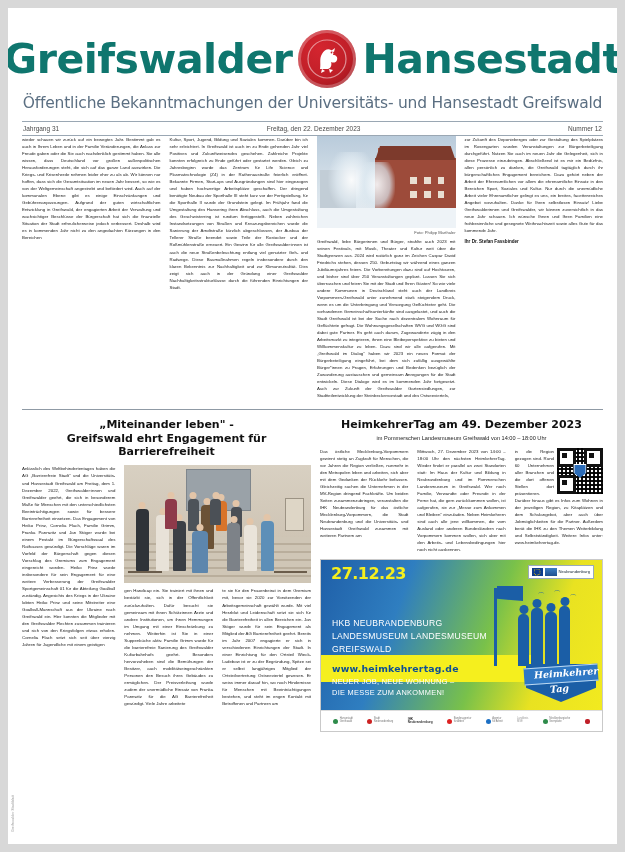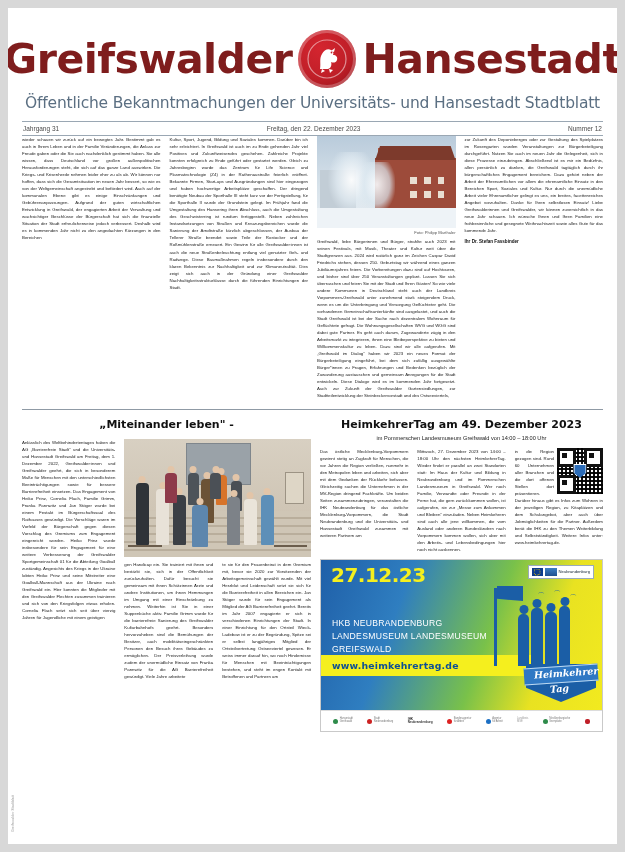--- a/index.html
+++ b/index.html
@@ -24,21 +24,21 @@
   }
   .mast-title{
     display:flex;align-items:center;justify-content:center;
     gap:6px;
     line-height:1;
   }
   .mast-word{
     font-family:"DejaVu Sans",sans-serif;
     font-weight:bold;
     font-size:41px;
-    color:#7f1d1d;
+    color:#0f766e;
     letter-spacing:-0.5px;
   }
   .crest{
     width:58px;height:58px;border-radius:50%;
     background:radial-gradient(circle at 38% 32%, #d4252f 0%, #c01f28 55%, #8f1118 100%);
     position:relative;flex:0 0 auto;
     box-shadow:inset 0 0 0 3px rgba(255,255,255,0.25);
     display:flex;align-items:center;justify-content:center;
   }
   .crest svg{display:block;}
@@ -153,33 +153,33 @@
   }
   .ad-main{
     position:relative;
     height:150px;
     background:linear-gradient(110deg,#1f5fa8 0%,#2f7ec0 28%,#79c14a 58%,#e9e221 78%,#f2ea1f 100%);
     overflow:hidden;
   }
   .ad-date{
     position:absolute;left:10px;top:6px;
     font-family:"DejaVu Sans",sans-serif;font-weight:bold;
-    font-size:20px;color:#f5ef1e;line-height:0.98;letter-spacing:-0.5px;
+    font-size:16px;color:#f5ef1e;line-height:0.98;letter-spacing:-0.5px;
   }
   .ad-time{
     position:absolute;left:10px;top:31px;
     font-family:"DejaVu Sans",sans-serif;font-weight:bold;
     font-size:21px;color:#ffffff;line-height:1;letter-spacing:-0.3px;
   }
   .ad-venue{
     position:absolute;left:11px;top:57px;
     font-size:8.6px;color:#ffffff;line-height:1.5;letter-spacing:0.3px;
   }
   .ad-urlbar{
-    position:absolute;left:0;top:95px;width:76%;height:21px;
+    position:absolute;left:0;top:95px;width:76%;height:27px;
     background:#f5ef1e;display:flex;align-items:center;
   }
   .ad-url{
     font-family:"DejaVu Sans",sans-serif;font-weight:bold;
     font-size:9.3px;color:#0d4f95;margin-left:11px;letter-spacing:0.2px;
   }
   .ad-tag{
     position:absolute;left:11px;top:117px;
     font-size:7.4px;color:#ffffff;line-height:1.45;letter-spacing:0.3px;
   }
@@ -271,21 +271,21 @@
           <circle cx="20" cy="20" r="19" fill="none" stroke="#ffffff" stroke-width="1.2" opacity="0.5"></circle>
           <path d="M13 30 C14 24 12 20 15 15 C17 11 21 9 24 11 C26 12 27 14 26 16 C29 16 31 18 30 21 C29 24 26 24 24 23 C25 26 24 29 21 30 Z" fill="#ffffff"></path>
           <path d="M24 12 L28 9 L27 13 Z" fill="#ffffff"></path>
           <circle cx="24.5" cy="13.5" r="0.9" fill="#c01f28"></circle>
           <path d="M15 30 L14 34 L18 32 Z" fill="#ffffff"></path>
           <path d="M22 30 L23 34 L26 31 Z" fill="#ffffff"></path>
         </svg>
       </span>
       <span class="mast-word">Hansestadt</span>
     </div>
-    <div class="mast-sub">Öffentliche Bekanntmachungen der Universitäts- und Hansestadt Stadtblatt</div>
+    <div class="mast-sub">Öffentliche Bekanntmachungen der Universitäts- und Hansestadt Greifswald</div>
     <div class="mast-rule"></div>
     <div class="mast-meta">
       <span>Jahrgang 31</span>
       <span class="mid">Freitag, den 22. Dezember 2023</span>
       <span class="right">Nummer 12</span>
     </div>
   </div>
 
 
   <div class="cols">
@@ -326,20 +326,21 @@
     </div>
   </div>
 
   <div class="divider-rule"></div>
 
   <div class="cols" style="align-items:flex-start;">
 
     <div style="flex:0 0 289px;min-width:0;">
       <div class="sec-head">
         <span class="l1">„Miteinander leben" -</span>
+        <span class="l2">Greifswald ehrt Engagement für Barrierefreiheit</span>
       </div>
 
       <div style="display:flex;gap:9px;margin-top:7px;">
         <div style="flex:1;min-width:0;">
           <div class="body-text">Anlässlich des Weltbehindertentages haben die AG „Barrierefreie Stadt" und die Universitäts- und Hansestadt Greifswald am Freitag, dem 1. Dezember 2022, Greifswalder:innen und Greifswalder geehrt, die sich in besonderem Maße für Menschen mit den unterschiedlichsten Beeinträchtigungen sowie für bessere Barrierefreiheit einsetzen. Das Engagement von Heiko Prinz, Cornelia Flach, Familie Grimm, Franka Pannwitz und Jan Stöger wurde bei einem Festakt im Bürgerschaftssaal des Rathauses gewürdigt. Die Vorschläge waren im Vorfeld der Bürgerschaft gegen diesen Vorschlag des Gremiums zum Engagement eingereicht worden. Heiko Prinz wurde insbesondere für sein Engagement für eine weitere Verbesserung der Greifswalder Sportgemeinschaft 01 für die Abteilung Goalball zuständig. Angesichts des Kriegs in der Ukraine lobten Heiko Prinz und seine Mitstreiter eine Goalball-Mannschaft aus der Ukraine nach Greifswald ein. Hier konnten die Mitglieder mit den Greifswalder Flechten zusammen trainieren und sich von den Kriegsfolgen etwas erholen. Cornelia Flach setzt sich seit über vierzig Jahren für Jugendliche mit einem geistigen</div>
         </div>
         <div style="flex:2;min-width:0;">
           <div class="photo2">
             <div class="p2-wall"></div>
             <div class="p2-door"></div>
@@ -439,20 +440,24 @@
           <div class="ad-venue">
             <div>HKB NEUBRANDENBURG</div>
             <div>LANDESMUSEUM LANDESMUSEUM</div>
             <div>GREIFSWALD</div>
           </div>
 
           <div class="ad-urlbar">
             <span class="ad-url">www.heimkehrertag.de</span>
           </div>
 
+          <div class="ad-tag">
+            <div>NEUER JOB, NEUE WOHNUNG –</div>
+            <div>DIE MESSE ZUM ANKOMMEN!</div>
+          </div>
 
           <div class="ad-figs">
             <span class="flagpole"></span>
             <span class="flag"></span>
             <span class="fig" style="left:26px;width:11px;height:52px;">
                 <span class="h"></span>
               </span>
             <span class="fig" style="left:39px;width:12px;height:58px;">
                 <span class="h"></span>
               </span>

